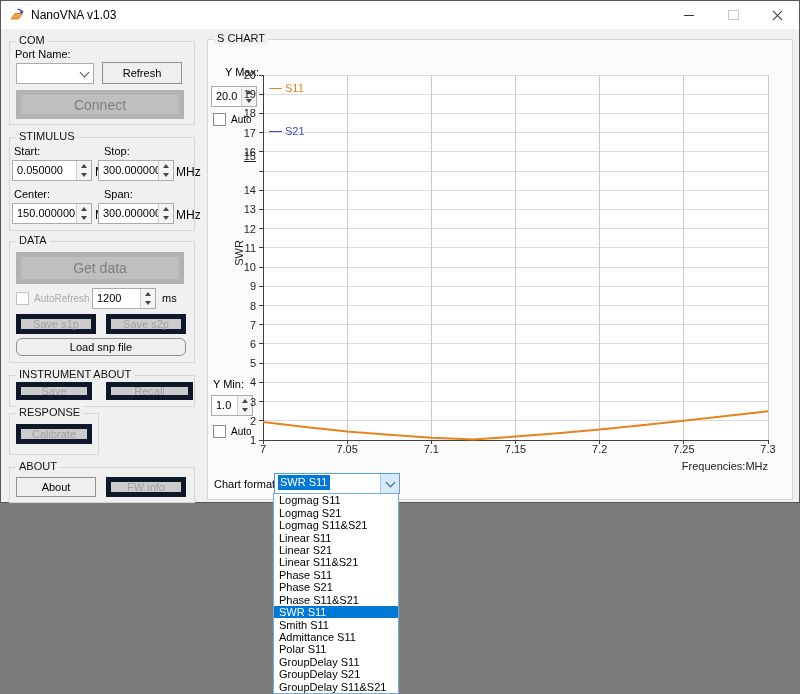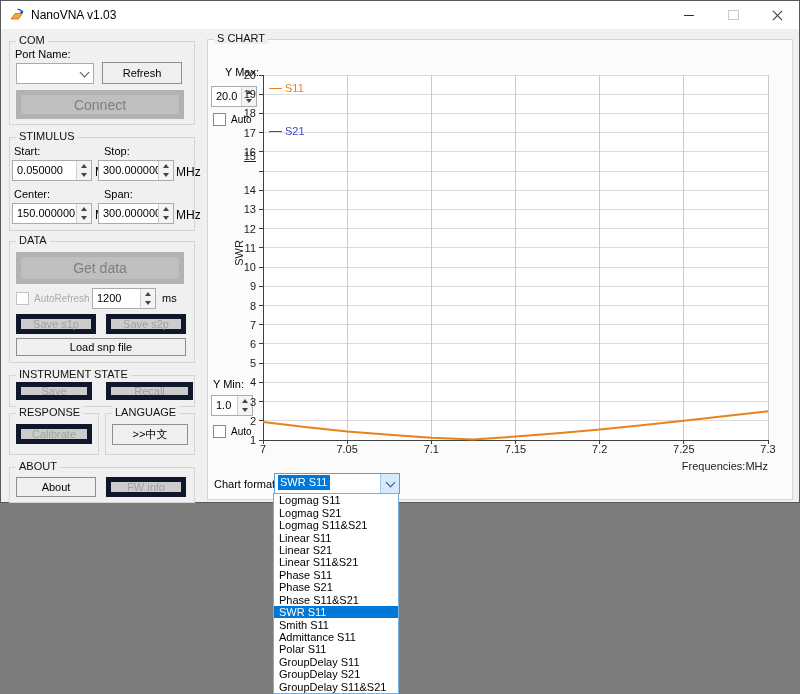--- a/index.html
+++ b/index.html
@@ -178,38 +178,34 @@
               <span class="tri-up"></span>
             </span>
             <span class="spin-btn">
               <span class="tri-down"></span>
             </span>
           </span>
       </div>
       <span class="small-label" style="left:152px;top:50px;">ms</span>
       <div class="btn btn-disabled" style="left:6px;top:72px;width:80px;height:20px;">Save s1p</div>
       <div class="btn btn-disabled" style="left:96px;top:72px;width:80px;height:20px;">Save s2p</div>
-      <div class="btn" style="left:6px;top:96px;width:170px;height:18px;">Load snp file</div>
+      <div class="btn" style="left:6px;top:96px;width:170px;height:18px;border-radius:6px;">Load snp file</div>
     </div>
 
     <div class="groupbox" style="left:8px;top:374px;width:184px;height:30px;">
-      <span class="group-label">INSTRUMENT STATE</span>
+      <span class="group-label">INSTRUMENT ABOUT</span>
       <div class="btn btn-disabled" style="left:6px;top:6px;width:76px;height:18px;">Save</div>
       <div class="btn btn-disabled" style="left:96px;top:6px;width:87px;height:18px;">Recall</div>
     </div>
 
     <div class="groupbox" style="left:8px;top:412px;width:88px;height:40px;">
       <span class="group-label">RESPONSE</span>
       <div class="btn btn-disabled" style="left:6px;top:10px;width:76px;height:20px;">Calibrate</div>
     </div>
 
-    <div class="groupbox" style="left:104px;top:412px;width:88px;height:40px;">
-      <span class="group-label">LANGUAGE</span>
-      <div class="btn" style="left:6px;top:10px;width:76px;height:21px;">&gt;&gt;中文</div>
-    </div>
 
     <div class="groupbox" style="left:8px;top:466px;width:184px;height:34px;">
       <span class="group-label">ABOUT</span>
       <div class="btn" style="left:6px;top:9px;width:80px;height:20px;">About</div>
       <div class="btn btn-disabled" style="left:96px;top:9px;width:80px;height:20px;">FW info</div>
     </div>
 
     <div class="chart-panel">
       <span class="group-label">S CHART</span>
 

